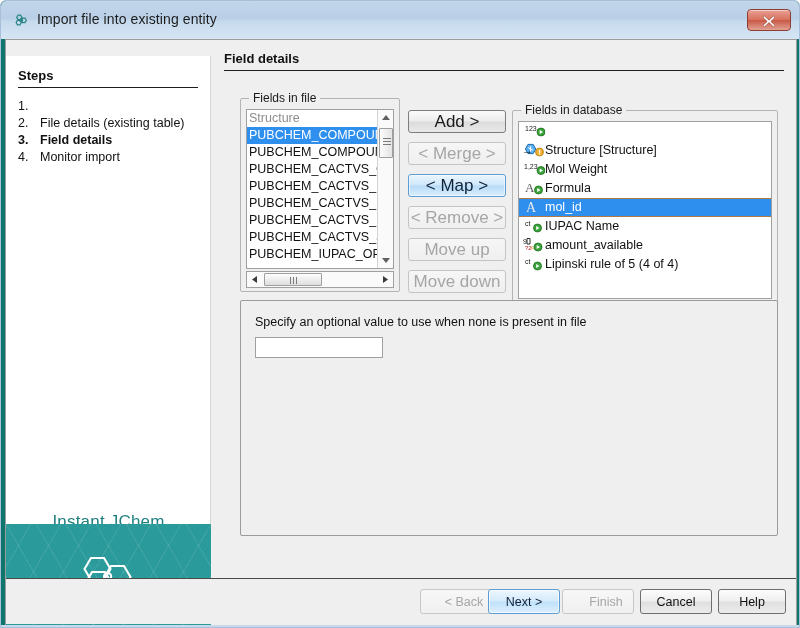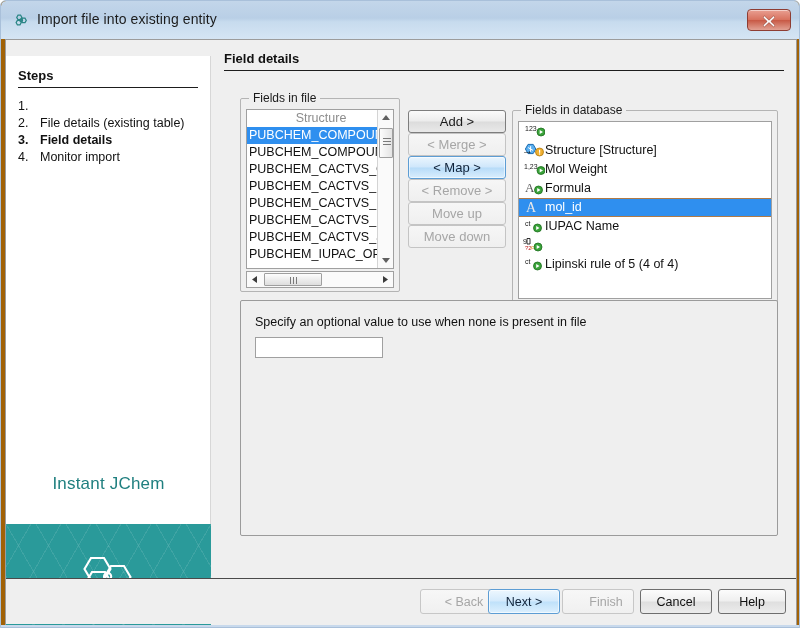--- a/index.html
+++ b/index.html
@@ -8,21 +8,21 @@
     width: 800px; height: 628px;
     overflow: hidden;
     font-family: "Liberation Sans", sans-serif;
   }
   body { background: #ffffff; }
 
   .window {
     position: absolute;
     left: 0; top: 0;
     width: 800px; height: 628px;
-    background: #a16207;
+    background: #0f766e;
     border: 1px solid #a9c0da;
     border-radius: 6px 6px 0 0;
     overflow: hidden;
   }
 
   
   .titlebar {
     position: absolute;
     left: 0; top: 0;
     width: 800px; height: 38px;
@@ -98,21 +98,21 @@
     line-height: 16px;
     margin-bottom: 1px;
   }
   .step-num { width: 22px; flex: 0 0 22px; }
   .step-label { flex: 1; }
   .step-row.current .step-num,
   .step-row.current .step-label { font-weight: bold; }
 
   .logo-text {
     position: absolute;
-    left: 0; top: 418px;
+    left: 0; top: 456px;
     width: 205px;
     text-align: center;
     font-size: 17px;
     color: #1f7f7f;
     letter-spacing: .2px;
   }
   .logo-box {
     position: absolute;
     left: 0; top: 468px;
     width: 205px; height: 105px;
@@ -169,21 +169,21 @@
   #grp-bottom { left: 28px;  top: 260px; width: 538px; height: 236px;
                 border: 1px solid #9b9b9b; background: #efefef; }
 
   
   .listbox {
     position: absolute;
     background: #ffffff;
     border: 1px solid #a0a0a0;
     overflow: hidden;
   }
-  #list-file { left: 5px; top: 10px; width: 148px; height: 160px; text-align: center; }
+  #list-file { left: 5px; top: 10px; width: 148px; height: 160px; }
   #list-db   { left: 5px; top: 10px; width: 254px; height: 178px; }
 
   .list-rows { position: absolute; left: 0; top: 0; width: 100%; }
   .row {
     height: 17px;
     line-height: 17px;
     font-size: 12.5px;
     color: #111;
     white-space: nowrap;
     overflow: hidden;
@@ -266,21 +266,22 @@
     position: absolute; left: 25px; top: 3px;
     width: 1px; height: 7px; background: #7a7a7a;
     box-shadow: 3px 0 0 #7a7a7a, 6px 0 0 #7a7a7a;
   }
 
   
   .midbtns { position: absolute; left: 196px; top: 70px; width: 98px; }
   .btn {
     display: block;
     width: 98px; height: 23px;
-    font-size: 13px;
+    margin-bottom: 9px;
+    font-size: 17px;
     font-family: "Liberation Sans", sans-serif;
     color: #1a1a1a;
     border: 1px solid #7d7d7d;
     border-radius: 3px;
     background: linear-gradient(to bottom, #fbfbfb 0%, #ececec 48%, #dcdcdc 52%, #e9e9e9 100%);
     cursor: pointer;
     text-align: center;
     line-height: 21px;
     padding: 0;
   }
@@ -565,20 +566,21 @@
               <span class="db-ico">
                 <svg width="22" height="19" viewBox="0 0 22 19">
                   <text x="0" y="8" font-family="Liberation Sans, sans-serif" font-size="7" fill="#1a1a1a">9</text>
                   <path d="M4 2.5 L7 2.5 L7 8 L4 8 Z" fill="none" stroke="#1a1a1a" stroke-width=".9"></path>
                   <text x="2" y="14" font-family="Liberation Sans, sans-serif" font-size="6" fill="#c02020">?2</text>
                   <text x="8" y="13" font-family="Liberation Sans, sans-serif" font-size="6" fill="#e08a10">c</text>
                   <circle cx="15" cy="11" r="4" fill="#3aa33a" stroke="#1e6e1e" stroke-width=".8"></circle>
                   <path d="M13.7 9 L17 11 L13.7 13 Z" fill="#ffffff"></path>
                 </svg>
               </span>
+              <span class="db-label">amount_available</span>
             </div>
 
             <div class="row">
               <span class="db-ico">
                 <svg width="22" height="19" viewBox="0 0 22 19">
                   <text x="2" y="9" font-family="Liberation Sans, sans-serif" font-size="7" fill="#1a1a1a">ct</text>
                   <circle cx="14.5" cy="11" r="4" fill="#3aa33a" stroke="#1e6e1e" stroke-width=".8"></circle>
                   <path d="M13.2 9 L16.5 11 L13.2 13 Z" fill="#ffffff"></path>
                 </svg>
               </span>

